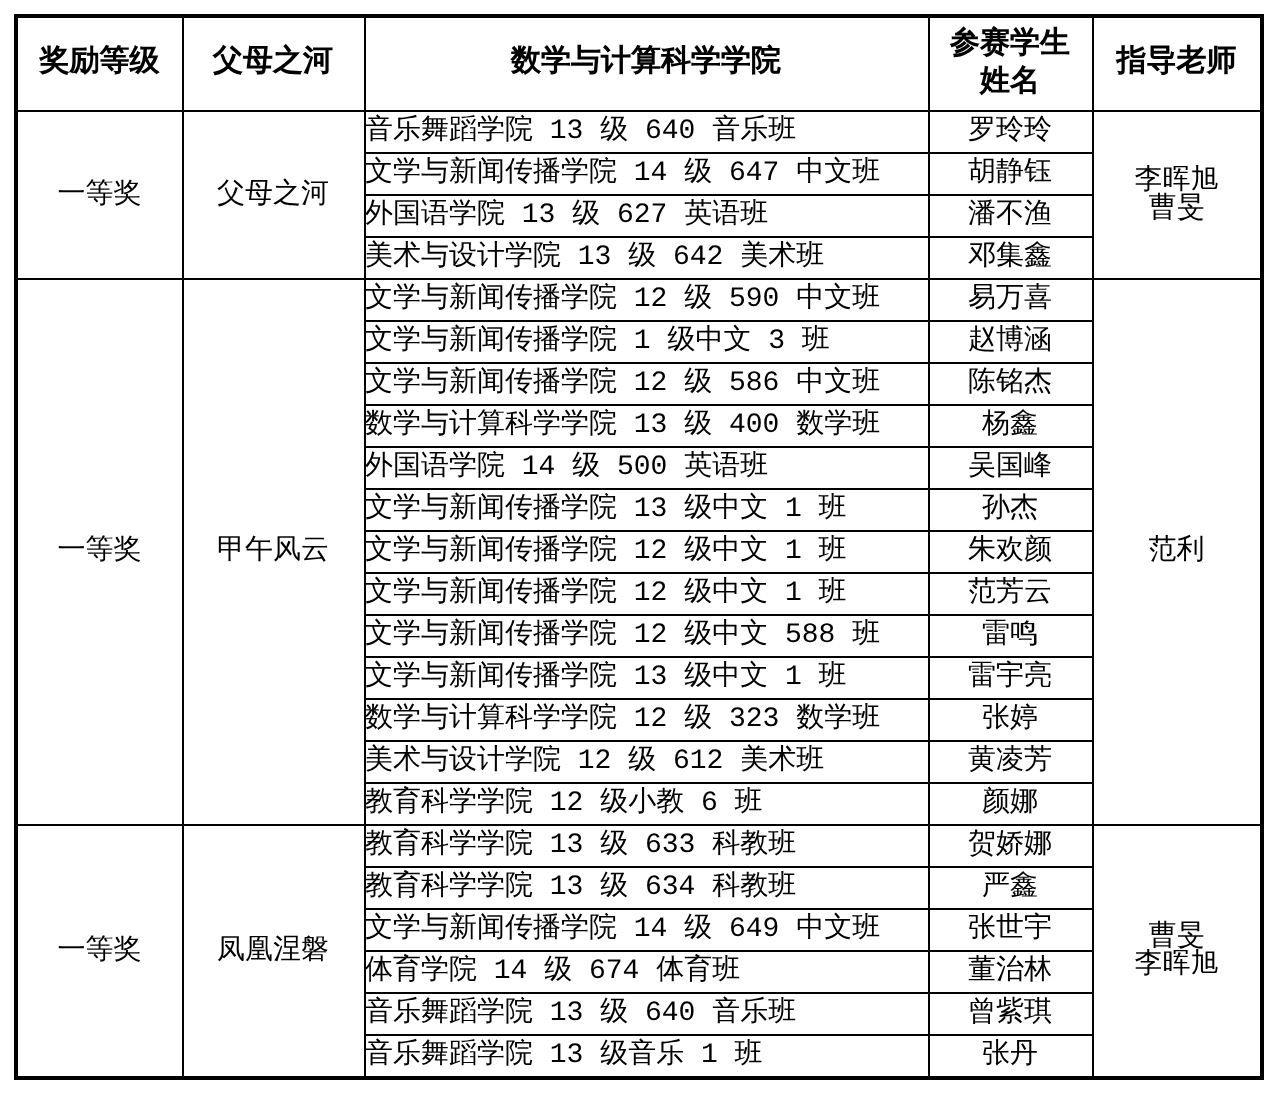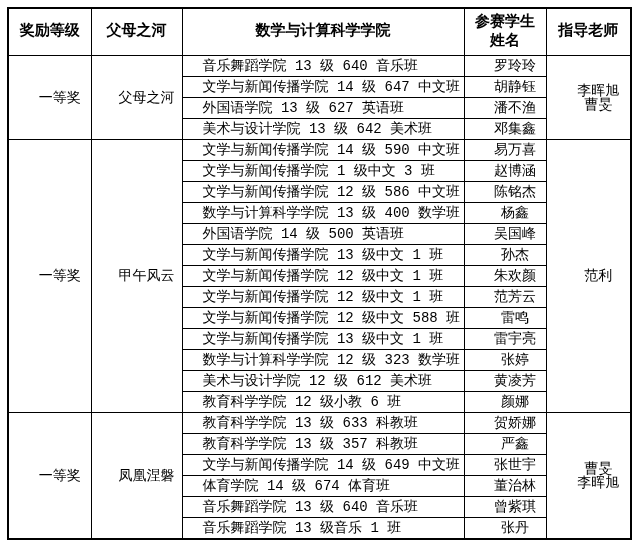--- a/index.html
+++ b/index.html
@@ -34,21 +34,20 @@
       font-size: 15px;
       height: 46px;
       text-align: center;
       white-space: pre-line;
       line-height: 1.3;
     }
     .award-table td {
       font-size: 14px;
       height: 20px;
       line-height: 1.0;
-      padding-left: 20px;
     }
     col.w-award   { width: 83px; }
     col.w-work    { width: 91px; }
     col.w-class   { width: 282px; }
     col.w-name    { width: 82px; }
     col.w-teacher { width: 85px; }
     .c-award, .c-work, .c-name, .c-teacher {
       text-align: center;
       margin-top: 43px;
     }
@@ -99,21 +98,21 @@
         <td class="c-class">外国语学院 13 级 627 英语班</td>
         <td class="c-name">潘不渔</td>
       </tr>
       <tr>
         <td class="c-class">美术与设计学院 13 级 642 美术班</td>
         <td class="c-name">邓集鑫</td>
       </tr>
       <tr>
         <td class="c-award" rowspan="13">一等奖</td>
         <td class="c-work" rowspan="13">甲午风云</td>
-        <td class="c-class">文学与新闻传播学院 14 级 590 中文班</td>
+        <td class="c-class">文学与新闻传播学院 12 级 590 中文班</td>
         <td class="c-name">易万喜</td>
         <td class="c-teacher" rowspan="13">范利</td>
       </tr>
       <tr>
         <td class="c-class">文学与新闻传播学院 1 级中文 3 班</td>
         <td class="c-name">赵博涵</td>
       </tr>
       <tr>
         <td class="c-class">文学与新闻传播学院 12 级 586 中文班</td>
         <td class="c-name">陈铭杰</td>
@@ -160,21 +159,21 @@
       </tr>
       <tr>
         <td class="c-award" rowspan="6">一等奖</td>
         <td class="c-work" rowspan="6">凤凰涅磐</td>
         <td class="c-class">教育科学学院 13 级 633 科教班</td>
         <td class="c-name">贺娇娜</td>
         <td class="c-teacher" rowspan="6">曹旻
 李晖旭</td>
       </tr>
       <tr>
-        <td class="c-class">教育科学学院 13 级 357 科教班</td>
+        <td class="c-class">教育科学学院 13 级 634 科教班</td>
         <td class="c-name">严鑫</td>
       </tr>
       <tr>
         <td class="c-class">文学与新闻传播学院 14 级 649 中文班</td>
         <td class="c-name">张世宇</td>
       </tr>
       <tr>
         <td class="c-class">体育学院 14 级 674 体育班</td>
         <td class="c-name">董治林</td>
       </tr>

